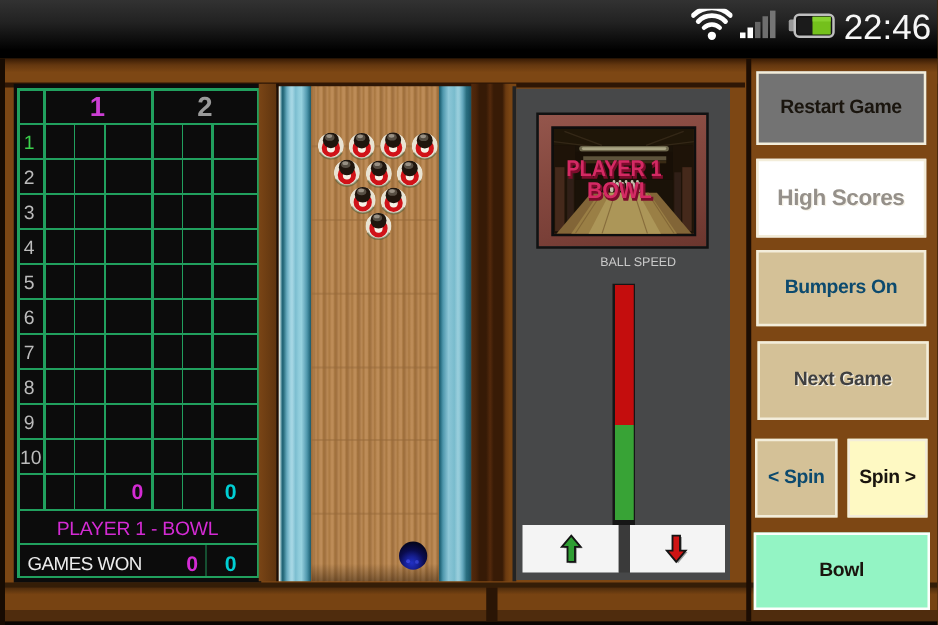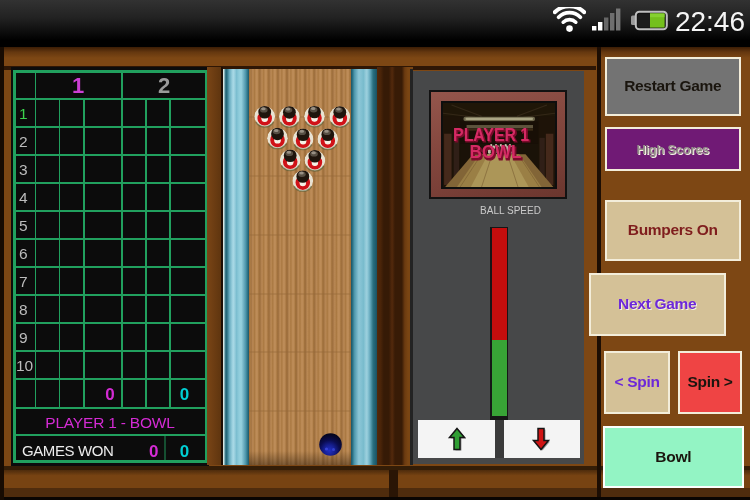--- a/index.html
+++ b/index.html
@@ -283,23 +283,23 @@
 
 <div class="abs" style="left:504px;top:420px;width:76px;height:38px;background:#f4f4f4;"></div>
 
 <svg class="abs" style="left:531px;top:427px;" width="22" height="25" viewBox="0 0 22 25">
   <path d="M11.5 23.5 L4 14.5 L8.5 14.5 L8.5 2.5 L14.5 2.5 L14.5 14.5 L19 14.5 Z" fill="#9a9a9a"></path>
   <path d="M10 22.5 L2.5 13.5 L7 13.5 L7 1.5 L13 1.5 L13 13.5 L17.5 13.5 Z" fill="#cf1414" stroke="#141414" stroke-width="1.5"></path>
 </svg>
 
 <div class="abs" style="left:604.5px;top:56.5px;width:136.5px;height:59px;background:#737373;border:2.5px solid #f3edda;box-sizing:border-box;display:flex;align-items:center;justify-content:center;font-size:15.5px;font-weight:bold;letter-spacing:-0.3px;color:#1a150e;">Restart Game</div>
 
-<div class="abs" style="left:604.5px;top:127px;width:136.5px;height:44px;background:#701a75;border:2.5px solid #f3edda;box-sizing:border-box;display:flex;align-items:center;justify-content:center;font-size:13px;font-weight:bold;letter-spacing:-0.3px;color:#95908a;text-shadow:1px 1px 0 #f5f1e6;">High Scores</div>
-
-<div class="abs" style="left:604.5px;top:200px;width:136.5px;height:60.5px;background:#d4c197;border:2.5px solid #f3edda;box-sizing:border-box;display:flex;align-items:center;justify-content:center;font-size:15.5px;font-weight:bold;letter-spacing:-0.3px;color:#7f1d1d;">Bumpers On</div>
-
-<div class="abs" style="left:589px;top:272.5px;width:136.5px;height:63px;background:#d4c197;border:2.5px solid #f3edda;box-sizing:border-box;display:flex;align-items:center;justify-content:center;font-size:15.5px;font-weight:bold;letter-spacing:-0.3px;color:#6d28d9;text-shadow:1px 1px 0 #f5f1e6;">Next Game</div>
-
-<div class="abs" style="left:604px;top:350.5px;width:66px;height:63.5px;background:#d4c197;border:2.5px solid #f3edda;box-sizing:border-box;display:flex;align-items:center;justify-content:center;font-size:15.5px;font-weight:bold;letter-spacing:-0.3px;color:#6d28d9;">&lt; Spin</div>
-
-<div class="abs" style="left:678px;top:350.5px;width:64px;height:63.5px;background:#ef4444;border:2.5px solid #f3edda;box-sizing:border-box;display:flex;align-items:center;justify-content:center;font-size:15.5px;font-weight:bold;letter-spacing:-0.3px;color:#1a150e;">Spin &gt;</div>
+<div class="abs" style="left:604.5px;top:127px;width:136.5px;height:63px;background:#ffffff;border:2.5px solid #f3edda;box-sizing:border-box;display:flex;align-items:center;justify-content:center;font-size:18px;font-weight:bold;letter-spacing:-0.3px;color:#95908a;text-shadow:1px 1px 0 #f5f1e6;">High Scores</div>
+
+<div class="abs" style="left:604.5px;top:200px;width:136.5px;height:60.5px;background:#d4c197;border:2.5px solid #f3edda;box-sizing:border-box;display:flex;align-items:center;justify-content:center;font-size:15.5px;font-weight:bold;letter-spacing:-0.3px;color:#0c4a6e;">Bumpers On</div>
+
+<div class="abs" style="left:606px;top:272.5px;width:136.5px;height:63px;background:#d4c197;border:2.5px solid #f3edda;box-sizing:border-box;display:flex;align-items:center;justify-content:center;font-size:15.5px;font-weight:bold;letter-spacing:-0.3px;color:#404040;text-shadow:1px 1px 0 #f5f1e6;">Next Game</div>
+
+<div class="abs" style="left:604px;top:350.5px;width:66px;height:63.5px;background:#d4c197;border:2.5px solid #f3edda;box-sizing:border-box;display:flex;align-items:center;justify-content:center;font-size:15.5px;font-weight:bold;letter-spacing:-0.3px;color:#0c4a6e;">&lt; Spin</div>
+
+<div class="abs" style="left:678px;top:350.5px;width:64px;height:63.5px;background:#fef9c3;border:2.5px solid #f3edda;box-sizing:border-box;display:flex;align-items:center;justify-content:center;font-size:15.5px;font-weight:bold;letter-spacing:-0.3px;color:#1a150e;">Spin &gt;</div>
 
 <div class="abs" style="left:603px;top:425.5px;width:140.5px;height:62px;background:#93f4c4;border:2.5px solid #fcfefc;box-sizing:border-box;display:flex;align-items:center;justify-content:center;font-size:15.5px;font-weight:bold;letter-spacing:-0.3px;color:#1a150e;">Bowl</div>
 
 </body></html>

